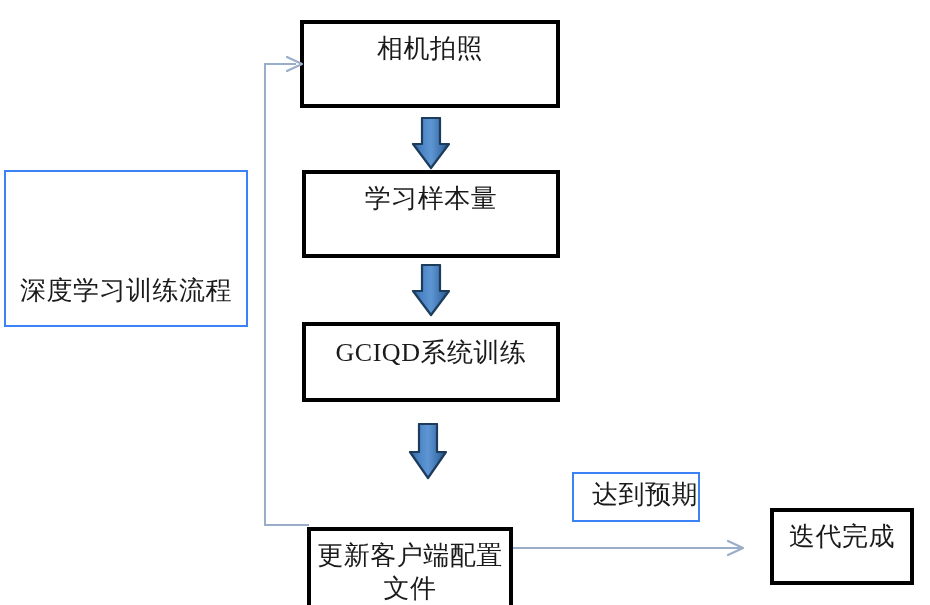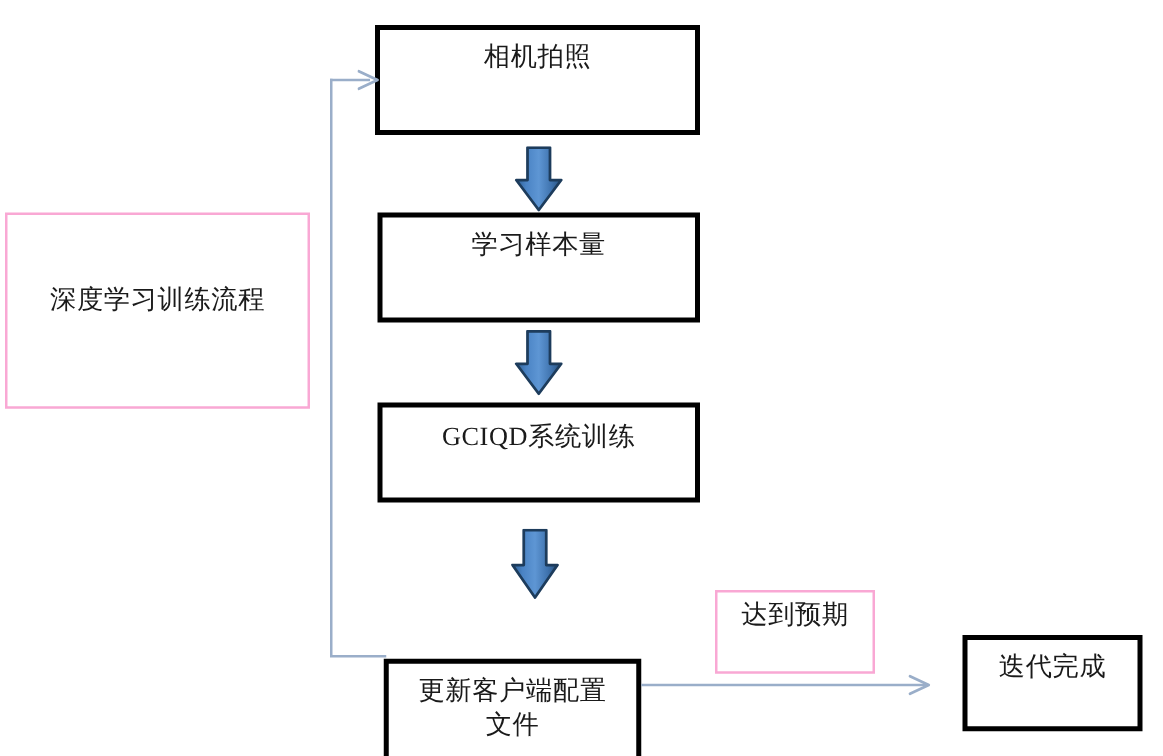--- a/index.html
+++ b/index.html
@@ -21,25 +21,26 @@
     position: absolute;
     box-sizing: border-box;
     background: #ffffff;
     display: flex;
     justify-content: center;
   }
   .node-thick {
     border: 4px solid #000000;
   }
   .node-thin {
-    border: 2px solid #f9a8d4;
+    border: 2px solid #3b82f6;
+    justify-content: flex-end;
   }
   .node-label {
     color: #1a1a1a;
-    font-size: 21px;
+    font-size: 26px;
     line-height: 1.28;
     text-align: center;
     white-space: pre-line;
     letter-spacing: 0.5px;
   }
   
   .align-top .node-label { margin-top: 8px; }
   .align-top2 .node-label { margin-top: 10px; }
   .align-mid  { align-items: center; }
 
@@ -123,21 +124,21 @@
       </defs>
       <path d="M 11,1 L 29,1 L 29,29 L 38,29 L 20,55 L 2,29 L 11,29 Z" fill="url(#ga3)" stroke="#1d3c5c" stroke-width="2.2" stroke-linejoin="round"></path>
     </svg>
   </div>
 
   <div class="node node-thick align-top" style="left:307px; top:487px; width:206px; height:110px;margin-top:40px;">
     <div class="node-label">更新客户端配置
 文件</div>
   </div>
 
-  <div class="node node-thin align-top" style="left:572px; top:472px; width:128px; height:67px;">
+  <div class="node node-thin align-top" style="left:572px; top:472px; width:128px; height:50px;">
     <div class="node-label" style="margin-top:4px;">达到预期</div>
   </div>
 
   <div class="node node-thick align-top" style="left:770px; top:508px; width:144px; height:77px;">
     <div class="node-label">迭代完成</div>
   </div>
 
   <div class="conn conn-h" style="left:264px; top:524px; width:45px;"></div>
   <div class="conn conn-v" style="left:264px; top:63px; height:462px;"></div>
   <div class="conn conn-h" style="left:264px; top:63px; width:32px;"></div>

